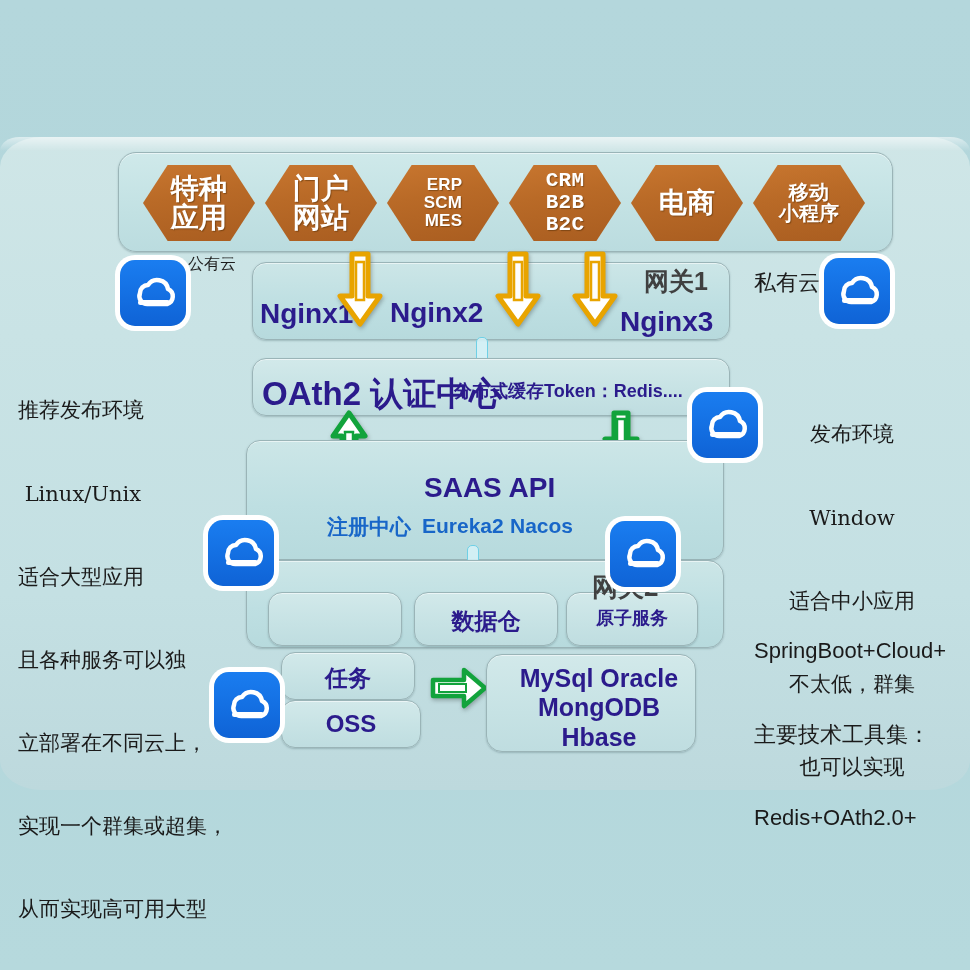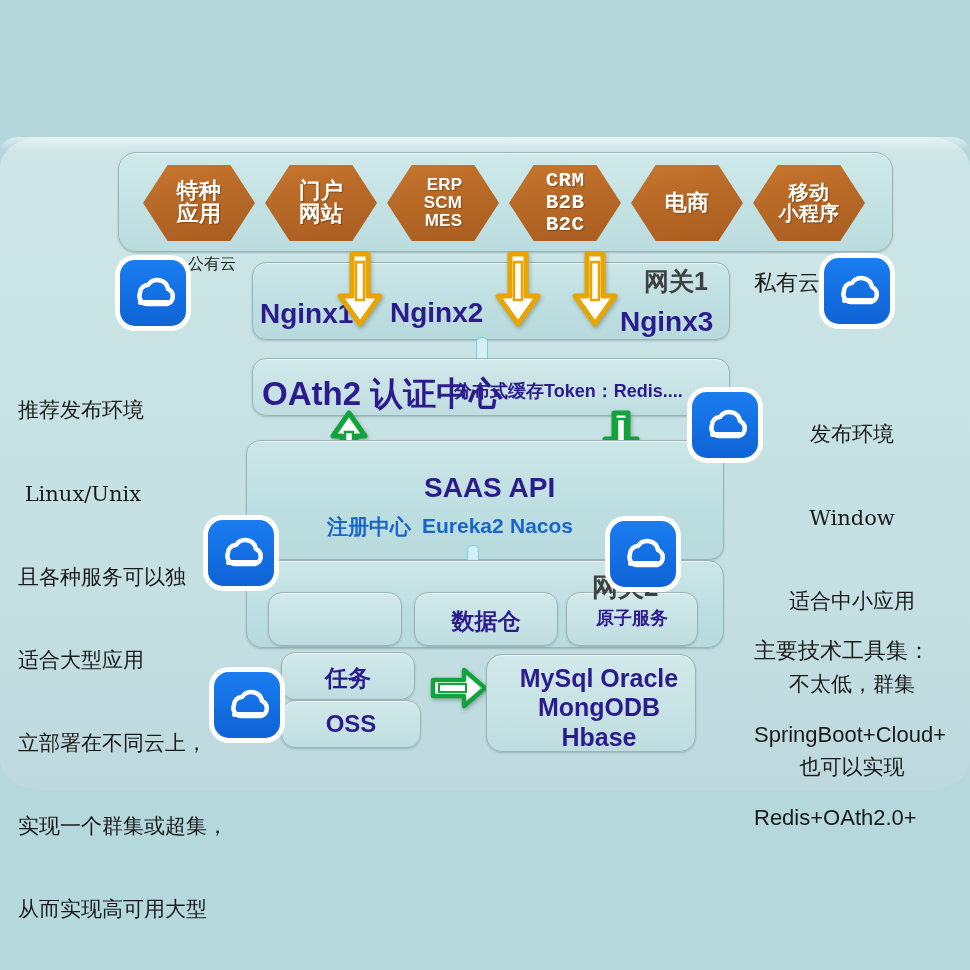--- a/index.html
+++ b/index.html
@@ -42,21 +42,21 @@
     background:linear-gradient(170deg,#c8762f 0%,#b96a27 40%,#a95d20 100%);
     clip-path:polygon(22% 0%,78% 0%,100% 50%,78% 100%,22% 100%,0% 50%);
     display:flex;align-items:center;justify-content:center;
     filter:drop-shadow(1px 2px 2px rgba(60,70,70,.45));
   }
   .hextext{
     color:#fff;font-weight:bold;text-align:center;line-height:1.04;
     text-shadow:1px 1px 1px rgba(90,50,10,.55);
     letter-spacing:.2px;
   }
-  .hz-cn{font-size:22px;}
+  .hz-cn{font-size:28px;}
   .hz-en3{font-size:17px;text-align:right;}
   .hz-en3b{font-size:21px;font-family:Liberation Mono, monospace;}
 
   
   .cloud{
     position:absolute;width:66px;height:66px;border-radius:15px;
     background:linear-gradient(180deg,#1a7df0 0%,#1470e3 50%,#0f63d6 100%);
     box-shadow:0 0 0 5px #ffffff;
   }
   .cloud svg{position:absolute;left:9px;top:12px;}
@@ -241,36 +241,36 @@
   <div class="cloud" style="left:214px;top:672px">
     <svg width="48" height="42" viewBox="0 0 48 42">
       <path d="M11 21 a8 8 0 0 1 8-8 a11 11 0 0 1 20 4 a8 8 0 0 1 -1 15 H19 a8 8 0 0 1 -8-11 z" fill="none" stroke="#ffffff" stroke-width="4.5" stroke-linecap="round" stroke-linejoin="round"></path>
       <rect x="9" y="28" width="32" height="5" rx="2.5" fill="#ffffff"></rect>
     </svg>
   </div>
 
   <div class="sidetext" style="left:18px;top:342px;font-size:21px">
     <div>推荐发布环境</div>
     <div> Linux/Unix</div>
+    <div>适合大型应用</div>
     <div>且各种服务可以独</div>
-    <div>适合大型应用</div>
     <div>立部署在不同云上，</div>
     <div>实现一个群集或超集，</div>
     <div>从而实现高可用大型</div>
     
   </div>
 
   <div class="sidetext ctr" style="left:752px;top:366px;width:200px;font-size:21px">
     <div>发布环境</div>
     <div>Window</div>
     <div>适合中小应用</div>
     <div>不太低，群集</div>
     <div>也可以实现</div>
   </div>
 
   <div class="sidetext sidetext-s" style="left:754px;top:582px;font-size:22px;line-height:1.26">
+    <div>SpringBoot+Cloud+</div>
     <div>主要技术工具集：</div>
-    <div>SpringBoot+Cloud+</div>
     <div>Redis+OAth2.0+</div>
     
   </div>
 
 </div>
 
 </body></html>

